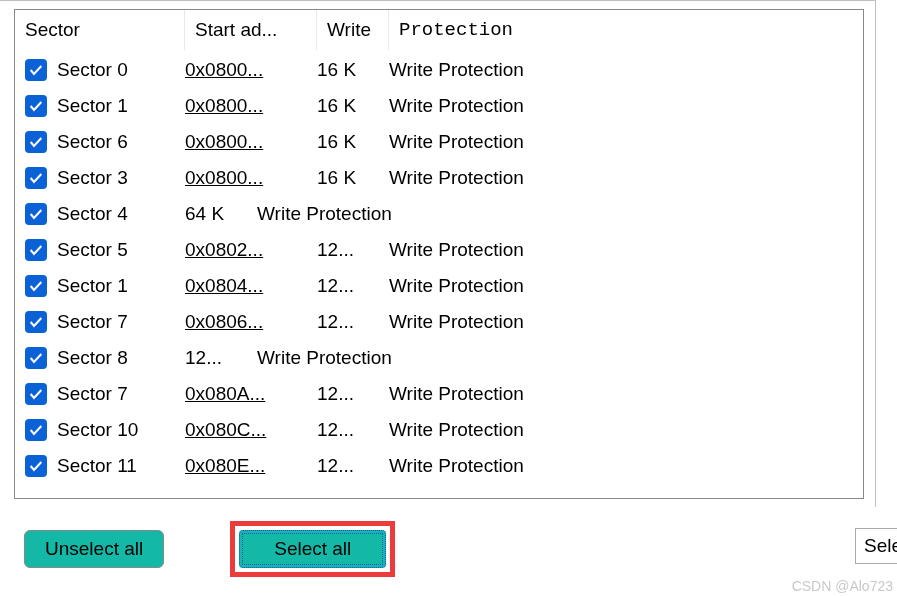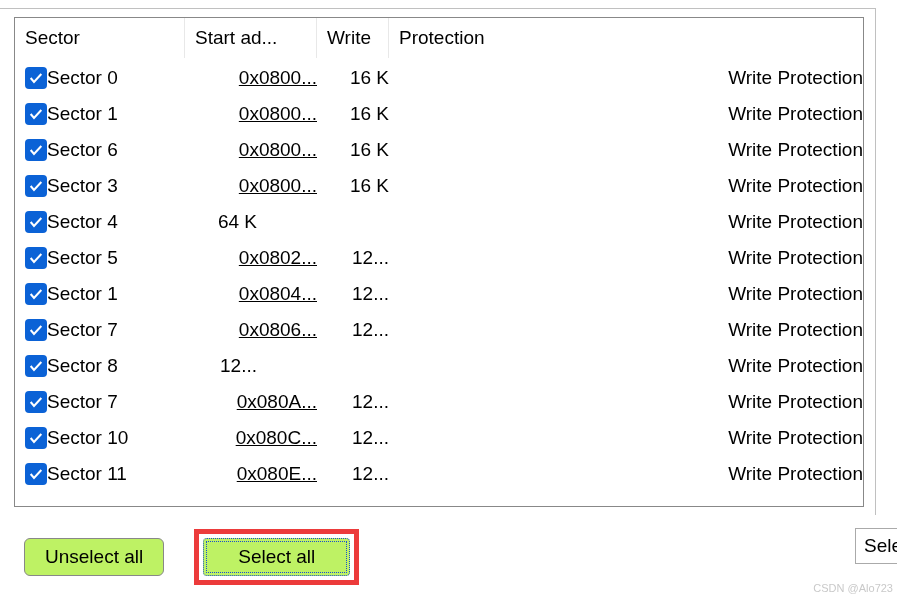--- a/index.html
+++ b/index.html
@@ -13,23 +13,22 @@
       background: #ffffff;
       position: relative;
       width: 897px;
       height: 596px;
       overflow: hidden;
     }
     .outer-panel {
       border-top: 1px solid #c0c0c0;
       border-right: 1px solid #c0c0c0;
       padding: 8px 8px 8px 14px;
-      margin-top: 8px;
+      margin-top: 0;
       width: 876px;
-      text-align: right;
     }
     .table-container {
       border: 1px solid #888888;
       background: #ffffff;
       width: 850px;
       height: 490px;
       overflow: hidden;
     }
     .table-header {
       display: flex;
@@ -48,39 +47,39 @@
       height: 100%;
       display: flex;
       align-items: center;
     }
     .table-header .col:last-child {
       border-right: none;
     }
     .col-sector { width: 170px; }
     .col-addr { width: 132px; }
     .col-size { width: 72px; }
-    .col-prot { flex: 1; }
+    .col-prot { flex: 1; font-family: Liberation Mono, monospace; }
     .table-body {
       padding: 2px 0;
     }
     .row {
       display: flex;
       align-items: center;
       height: 36px;
       padding: 0 0 0 10px;
     }
     .row .cell {
       white-space: nowrap;
       overflow: hidden;
     }
     .cell-sector {
       width: 160px;
       display: flex;
       align-items: center;
-      gap: 0;
+      gap: 10px;
     }
     .cell-addr { width: 132px; text-decoration: underline; }
     .cell-size { width: 72px; }
     .cell-prot { flex: 1; }
     .checkbox {
       width: 22px;
       height: 22px;
       background: #0b62d6;
       border-radius: 4px;
       display: inline-flex;
@@ -98,30 +97,31 @@
     }
     .button-row {
       display: flex;
       gap: 30px;
       padding: 14px 0 0 24px;
       align-items: center;
     }
     .btn {
       font-family: Arial, sans-serif;
       font-size: 19px;
-      background: #bef264;
+      background: #14b8a6;
       border: 1px solid #888;
       border-radius: 6px;
       padding: 7px 20px;
       cursor: pointer;
     }
     .highlight-box {
       border: 5px solid #ec3b3b;
       padding: 4px 4px;
       display: inline-block;
+      margin-left: 36px;
     }
     .highlight-box .btn {
       border: 1px dotted #1a4fcf;
       outline: 1px dotted #1a4fcf;
       outline-offset: -4px;
       padding: 7px 34px;
       border-radius: 4px;
     }
     .side-fragment {
       position: absolute;
@@ -133,21 +133,21 @@
       background: #fff;
       font-size: 19px;
       width: 42px;
       overflow: hidden;
       white-space: nowrap;
     }
     .watermark {
       position: absolute;
       right: 4px;
       bottom: 2px;
-      font-size: 11px;
+      font-size: 14px;
       color: #c9c9c9;
       font-family: Arial, sans-serif;
     }
   </style>
 </head>
 <body>
 
 <div class="outer-panel">
   <div class="table-container">
     <div class="table-header">

